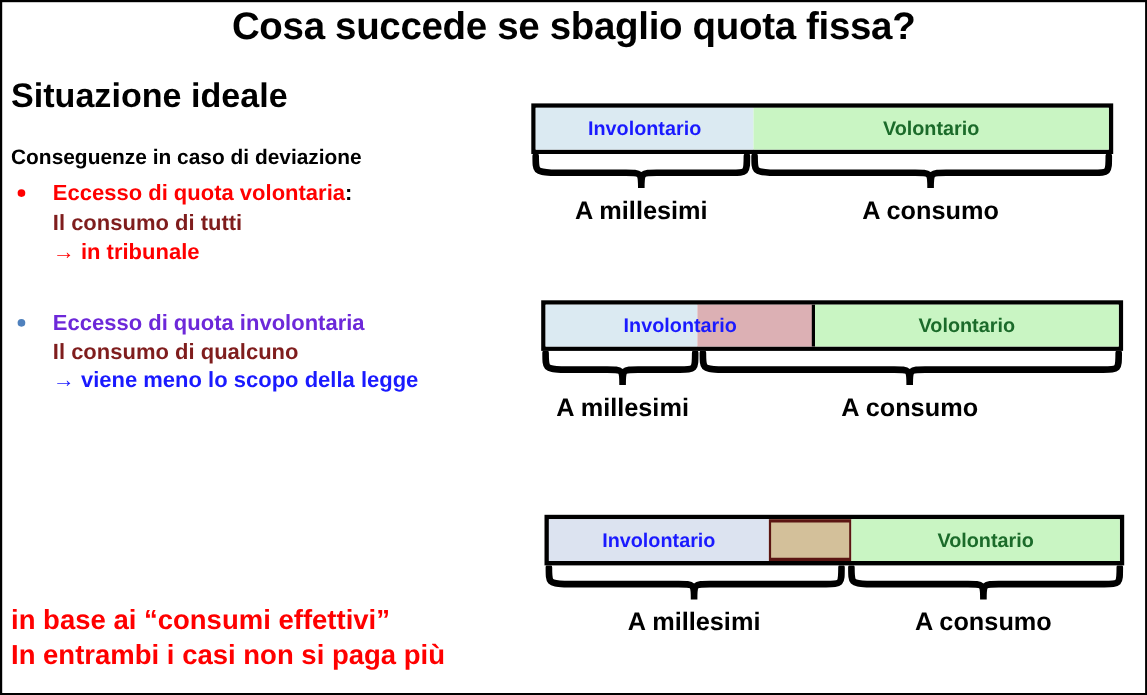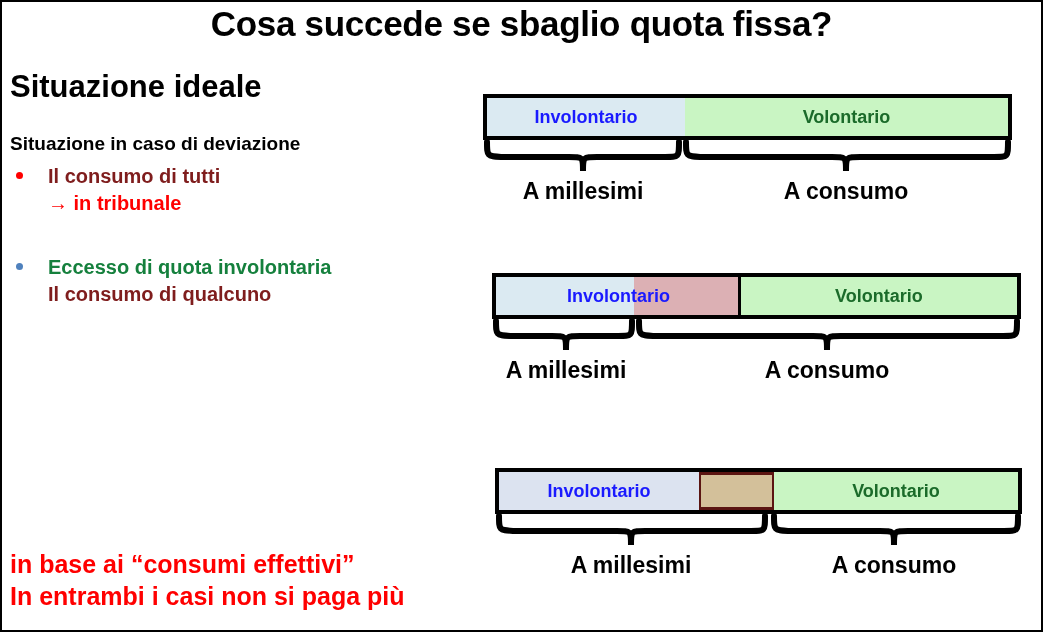--- a/index.html
+++ b/index.html
@@ -70,21 +70,21 @@
   .bullet-dot.red { background: #ff0000; }
   .bullet-dot.blue { background: #4f81bd; }
   .bline {
     font-size: 20px;
     font-weight: bold;
     line-height: 1.32;
     white-space: nowrap;
   }
   .bline.red { color: #ff0000; }
   .bline.black { color: #7f1d1d; }
-  .bline.steel { color: #15803d; }
+  .bline.steel { color: #6d28d9; }
   .bline.bluearrow { color: #1a1aff; }
   .colon-black { color: #000000; }
   .gap { height: 32px; }
 
   .closing {
     position: absolute;
     left: 8px;
     top: 547px;
     font-size: 25px;
     font-weight: bold;
@@ -152,34 +152,36 @@
 <body>
 
 <div id="slide">
 
   <div id="slide-title">Cosa succede se sbaglio quota fissa?</div>
 
   <div class="left-col">
 
     <div class="heading">Situazione ideale</div>
 
-    <div class="subheading">Situazione in caso di deviazione</div>
+    <div class="subheading">Conseguenze in caso di deviazione</div>
 
     <div class="bullet-block">
       <span class="bullet-dot red"></span>
+      <div class="bline red"><span>Eccesso di quota volontaria</span><span class="colon-black">:</span></div>
       <div class="bline black">Il consumo di tutti</div>
       <div class="bline red">→  in tribunale</div>
     </div>
 
     <div class="gap"></div>
 
     <div class="bullet-block">
       <span class="bullet-dot blue"></span>
       <div class="bline steel">Eccesso di quota involontaria</div>
       <div class="bline black">Il consumo di qualcuno</div>
+      <div class="bline bluearrow">→ viene meno lo scopo della legge</div>
     </div>
 
   </div>
 
   <div class="closing">
     <div>in base ai “consumi effettivi”</div>
     <div>In entrambi i casi non si paga più</div>
   </div>
 
   <div class="diagram" style="left:481px; top:92px; width:529px;">

